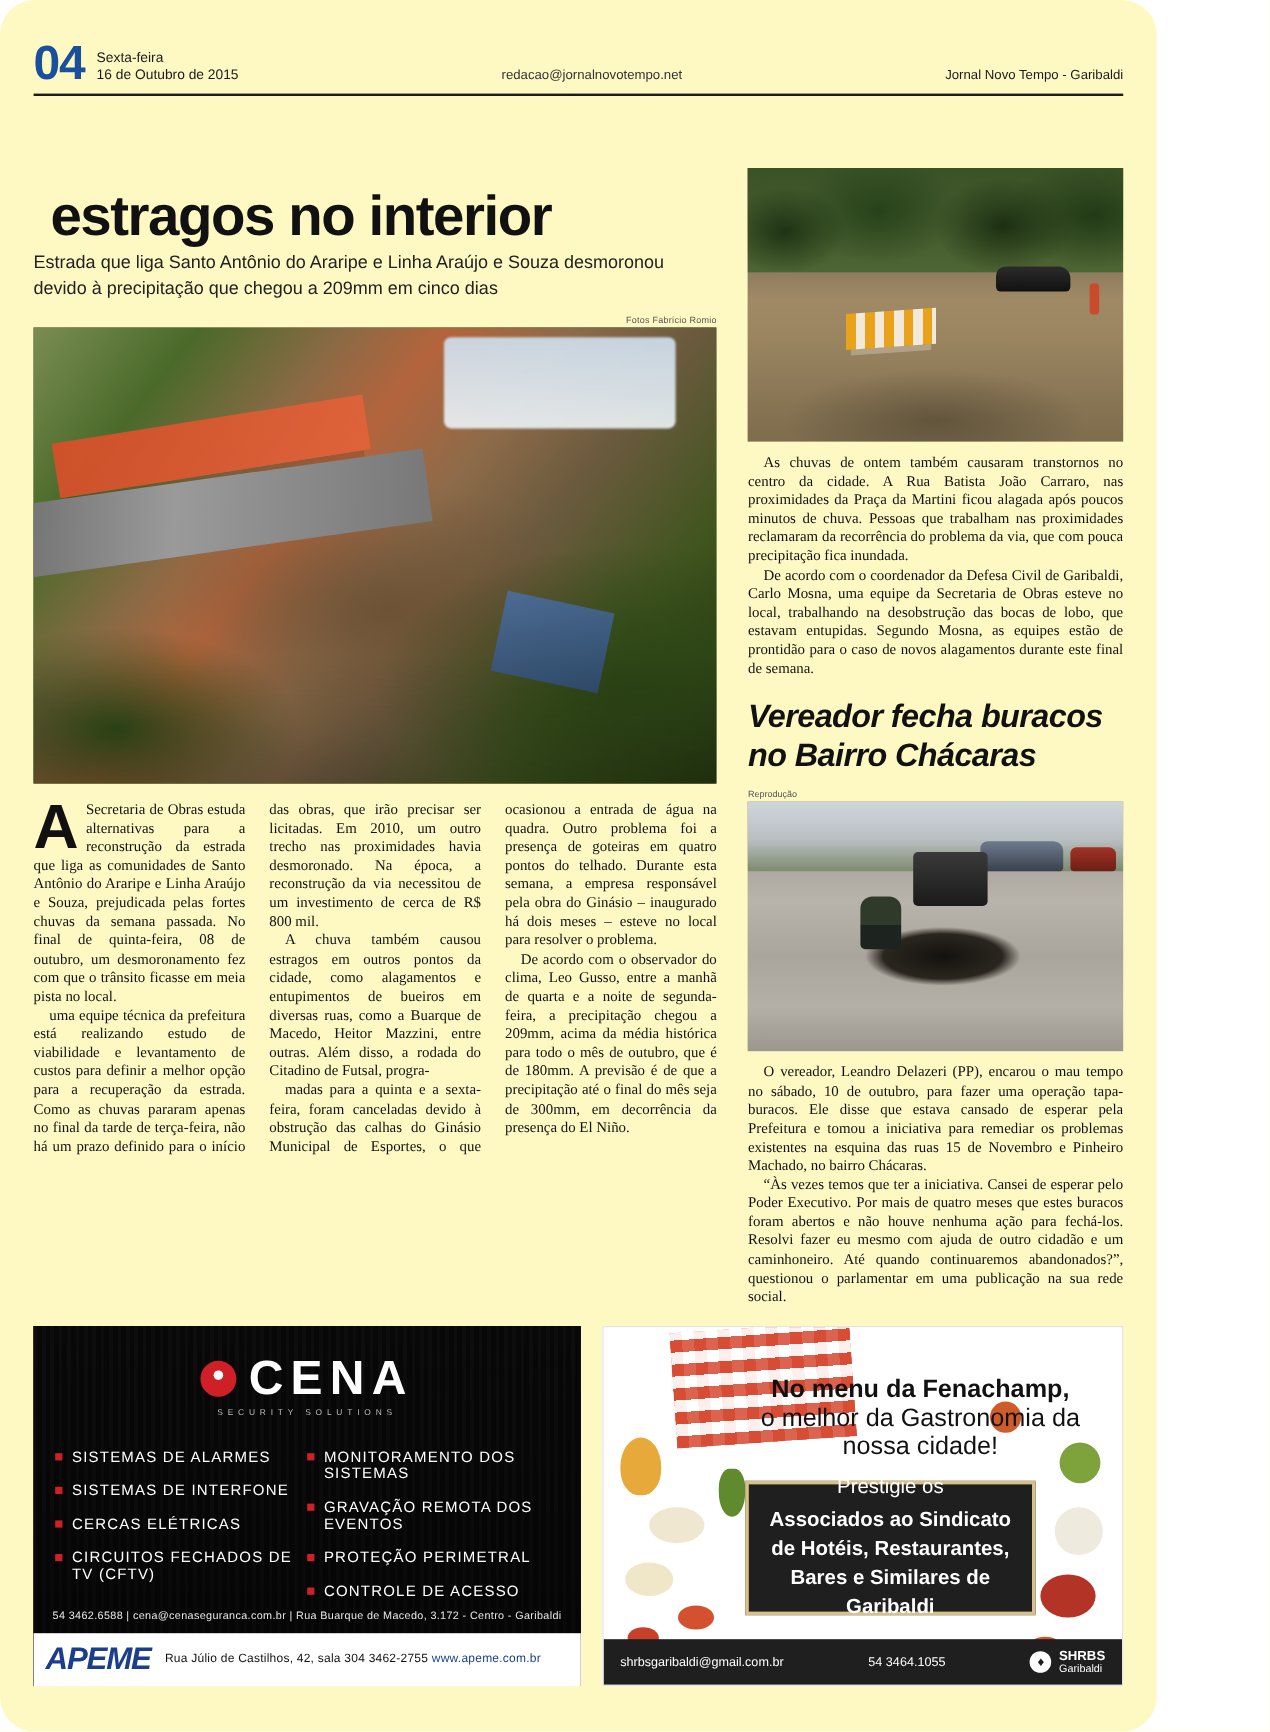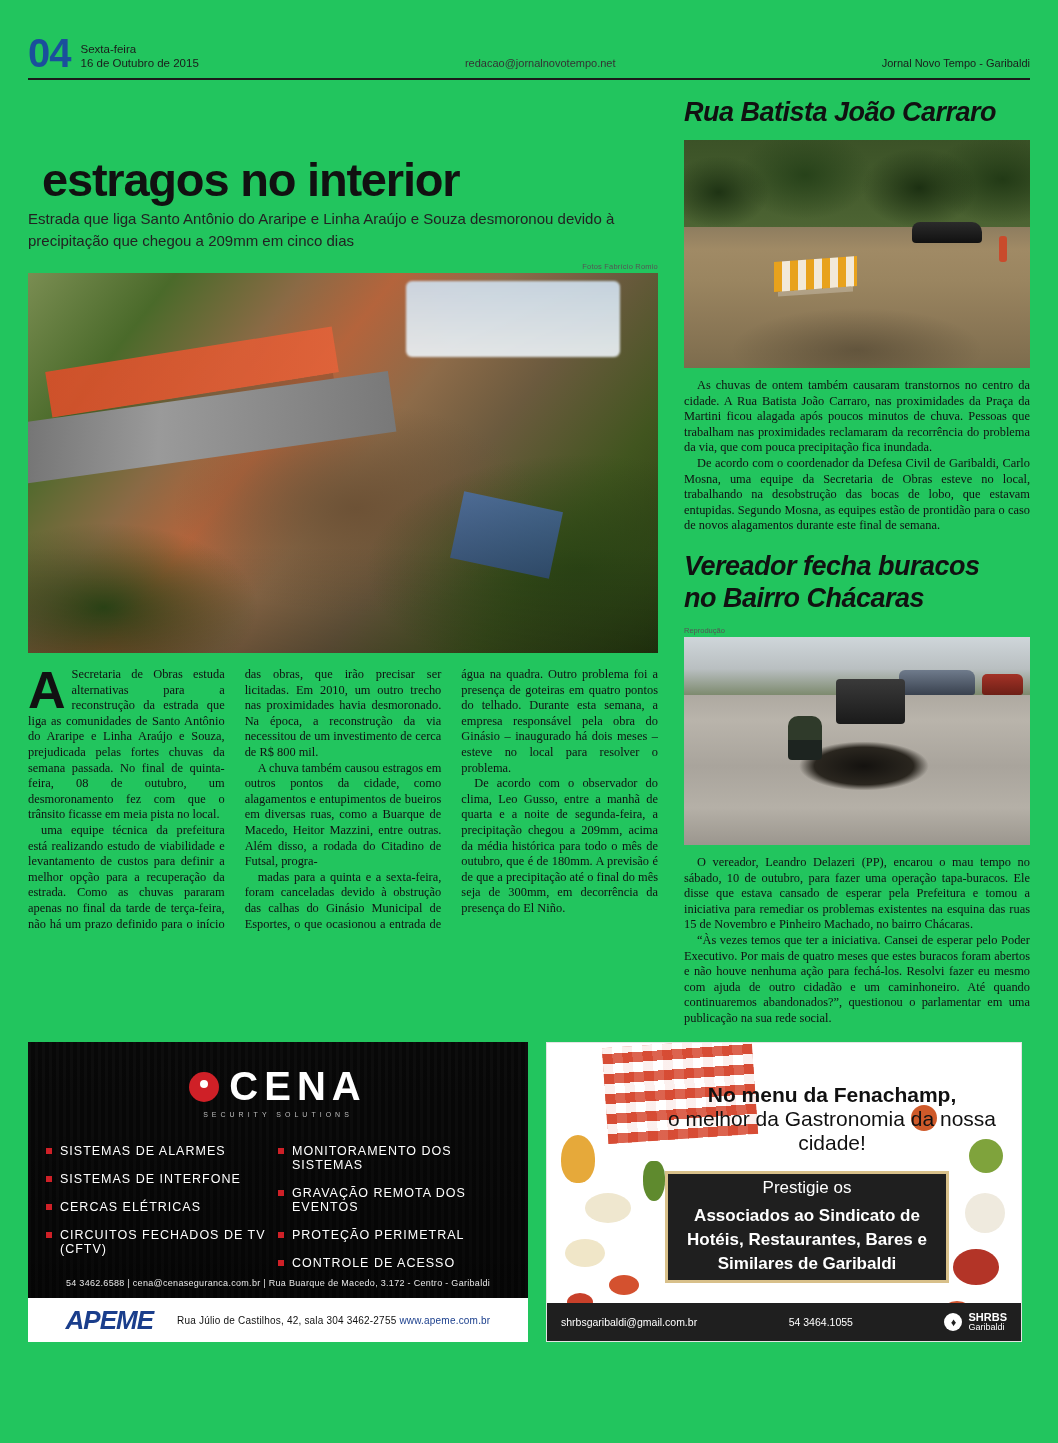--- a/index.html
+++ b/index.html
@@ -6,23 +6,24 @@
   html, body { margin:0; padding:0; }
   body {
     width:1058px; height:1443px;
     background:#fff;
     font-family:"Liberation Serif", serif;
     color:#111;
     position:relative;
     overflow:hidden;
   }
   .page {
-    position:absolute; left:0; top:0; width:1058px; height:1443px;
-    background:#22c55e;
+    position:absolute; left:0; top:0; width:964px; height:1443px;
+    background:#fef9c3;
     padding:22px 28px 0 28px;
+    border-radius:29px;
   }
 
   
   .masthead {
     display:flex; align-items:flex-end; justify-content:space-between;
     border-bottom:2px solid #1b1b1b;
     padding-bottom:6px;
     height:58px;
   }
   .mast-left { display:flex; align-items:flex-end; gap:10px; }
@@ -208,21 +209,21 @@
   .cena-list { display:flex; gap:0; margin:26px 18px 0 18px; }
   .cena-list ul { list-style:none; margin:0; padding:0; width:50%; }
   .cena-list li { font-size:12.5px; letter-spacing:1px; margin-bottom:14px; position:relative; padding-left:14px; }
   .cena-list li::before { content:""; position:absolute; left:0; top:4px; width:6px; height:6px; background:#cf2027; }
   .cena-contact {
     position:absolute; left:0; right:0; bottom:54px; text-align:center;
     font-size:9px; color:#e8e8e8; letter-spacing:.3px;
   }
   .apeme-bar {
     position:absolute; left:0; right:0; bottom:0; height:44px; background:#fff;
-    display:flex; align-items:center; gap:24px; padding:0 10px;justify-content:center;
+    display:flex; align-items:center; gap:12px; padding:0 10px;
   }
   .apeme-logo {
     font-family:"Liberation Sans", sans-serif; font-weight:bold; font-style:italic;
     font-size:26px; color:#1a3e8c; letter-spacing:-1px;
   }
   .apeme-info { font-family:"Liberation Sans", sans-serif; font-size:10px; color:#111; letter-spacing:.2px;}
   .apeme-info .url { color:#1a3e8c; }
 
   .ad-fena { width:476px; height:300px; position:relative; background:#ffffff;
     border:1px solid #e4e4e4; font-family:"Liberation Sans", sans-serif; overflow:hidden;}
@@ -304,21 +305,21 @@
         <p>uma equipe técnica da prefeitura está realizando estudo de viabilidade e levantamento de custos para definir a melhor opção para a recuperação da estrada. Como as chuvas pararam apenas no final da tarde de terça-feira, não há um prazo definido para o início das obras, que irão precisar ser licitadas. Em 2010, um outro trecho nas proximidades havia desmoronado. Na época, a reconstrução da via necessitou de um investimento de cerca de R$ 800 mil.</p>
         <p>A chuva também causou estragos em outros pontos da cidade, como alagamentos e entupimentos de bueiros em diversas ruas, como a Buarque de Macedo, Heitor Mazzini, entre outras. Além disso, a rodada do Citadino de Futsal, progra-</p>
         <p>madas para a quinta e a sexta-feira, foram canceladas devido à obstrução das calhas do Ginásio Municipal de Esportes, o que ocasionou a entrada de água na quadra. Outro problema foi a presença de goteiras em quatro pontos do telhado. Durante esta semana, a empresa responsável pela obra do Ginásio – inaugurado há dois meses – esteve no local para resolver o problema.</p>
         <p>De acordo com o observador do clima, Leo Gusso, entre a manhã de quarta e a noite de segunda-feira, a precipitação chegou a 209mm, acima da média histórica para todo o mês de outubro, que é de 180mm. A previsão é de que a precipitação até o final do mês seja de 300mm, em decorrência da presença do El Niño.</p>
       </div>
     </div>
 
     <div class="col-right">
 
       <h2 class="sec-head">
-        <span>Rua Batista João Carraro</span><br>
+        <br>
       </h2>
 
       <div class="photo photo-flood">
         <div class="trees"></div>
         <div class="car"></div>
         <div class="barrier"></div>
         <div class="person"></div>
       </div>
 
       <div class="right-text">

